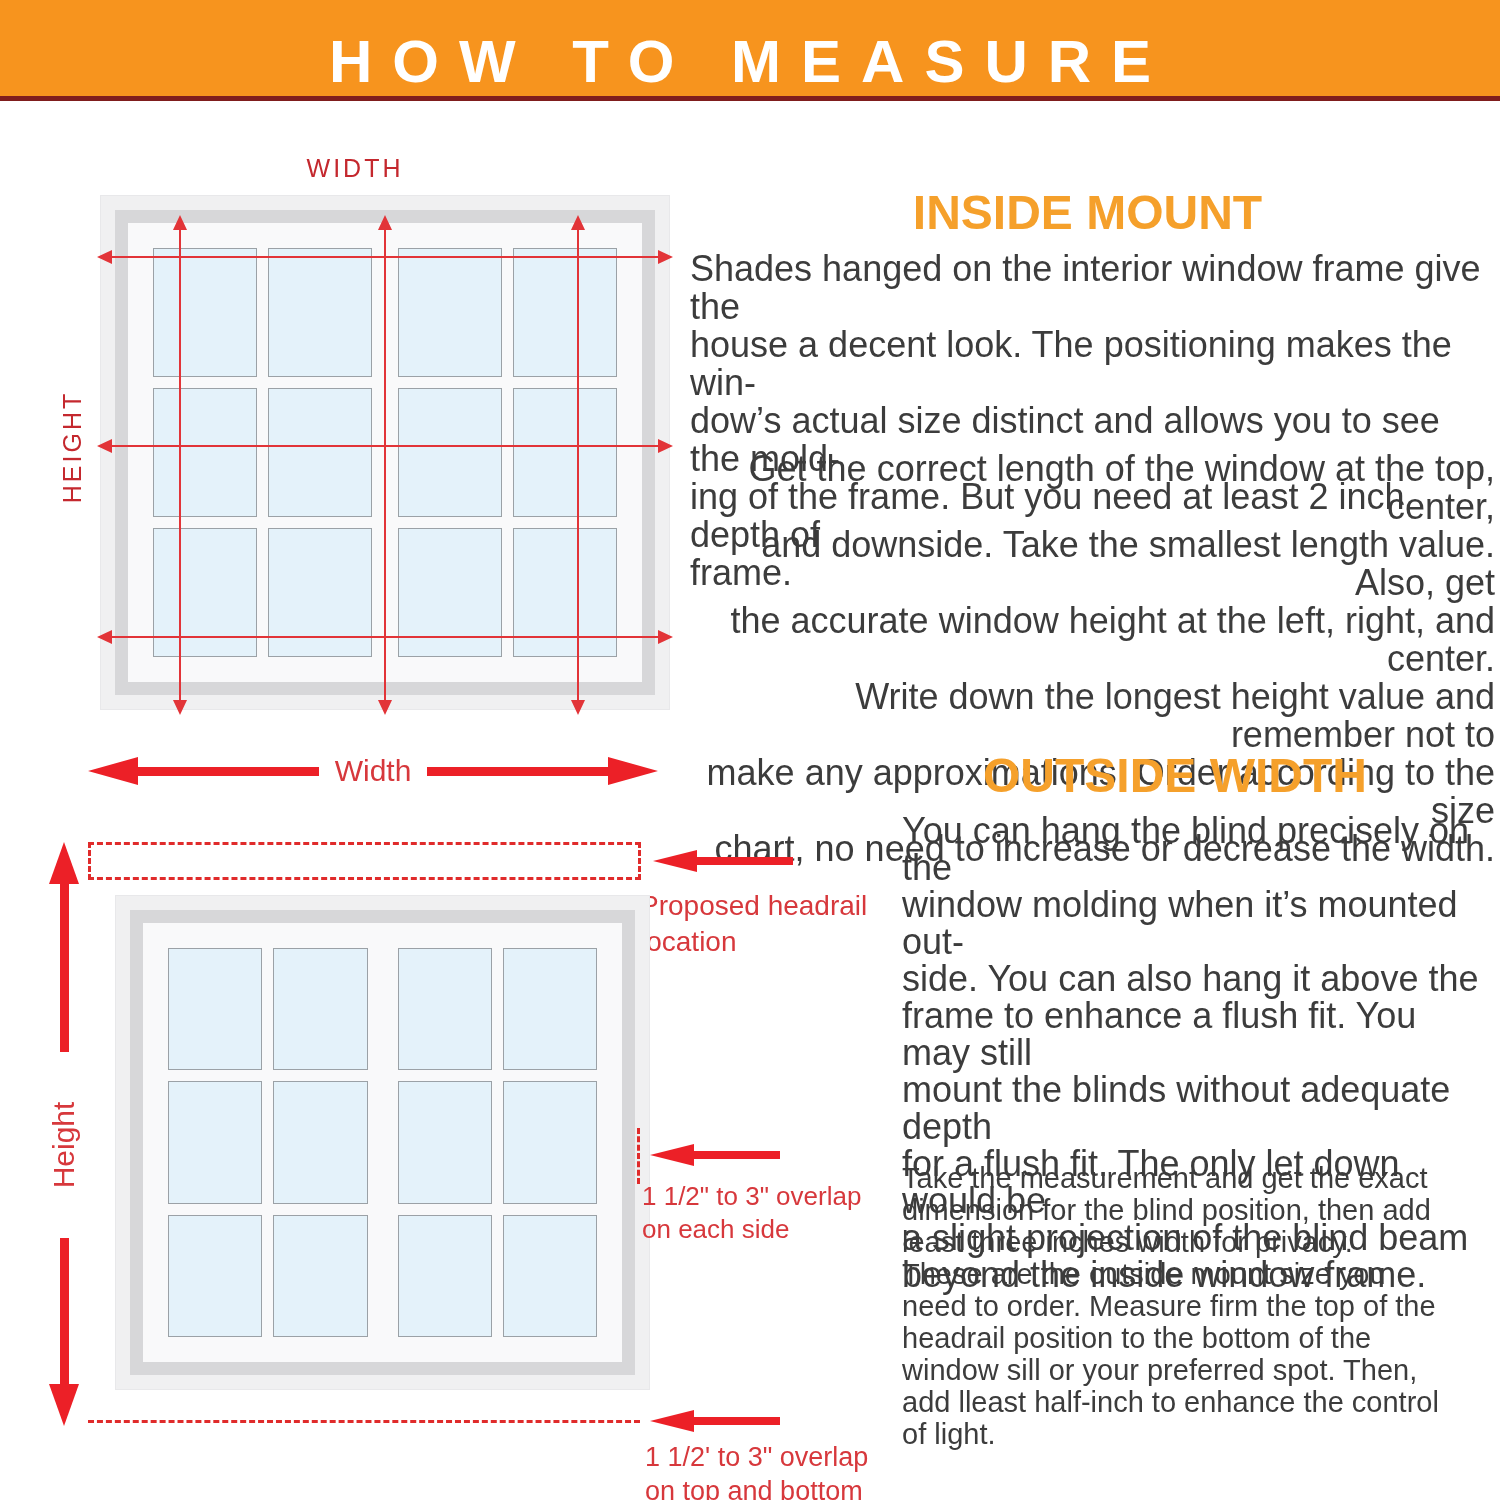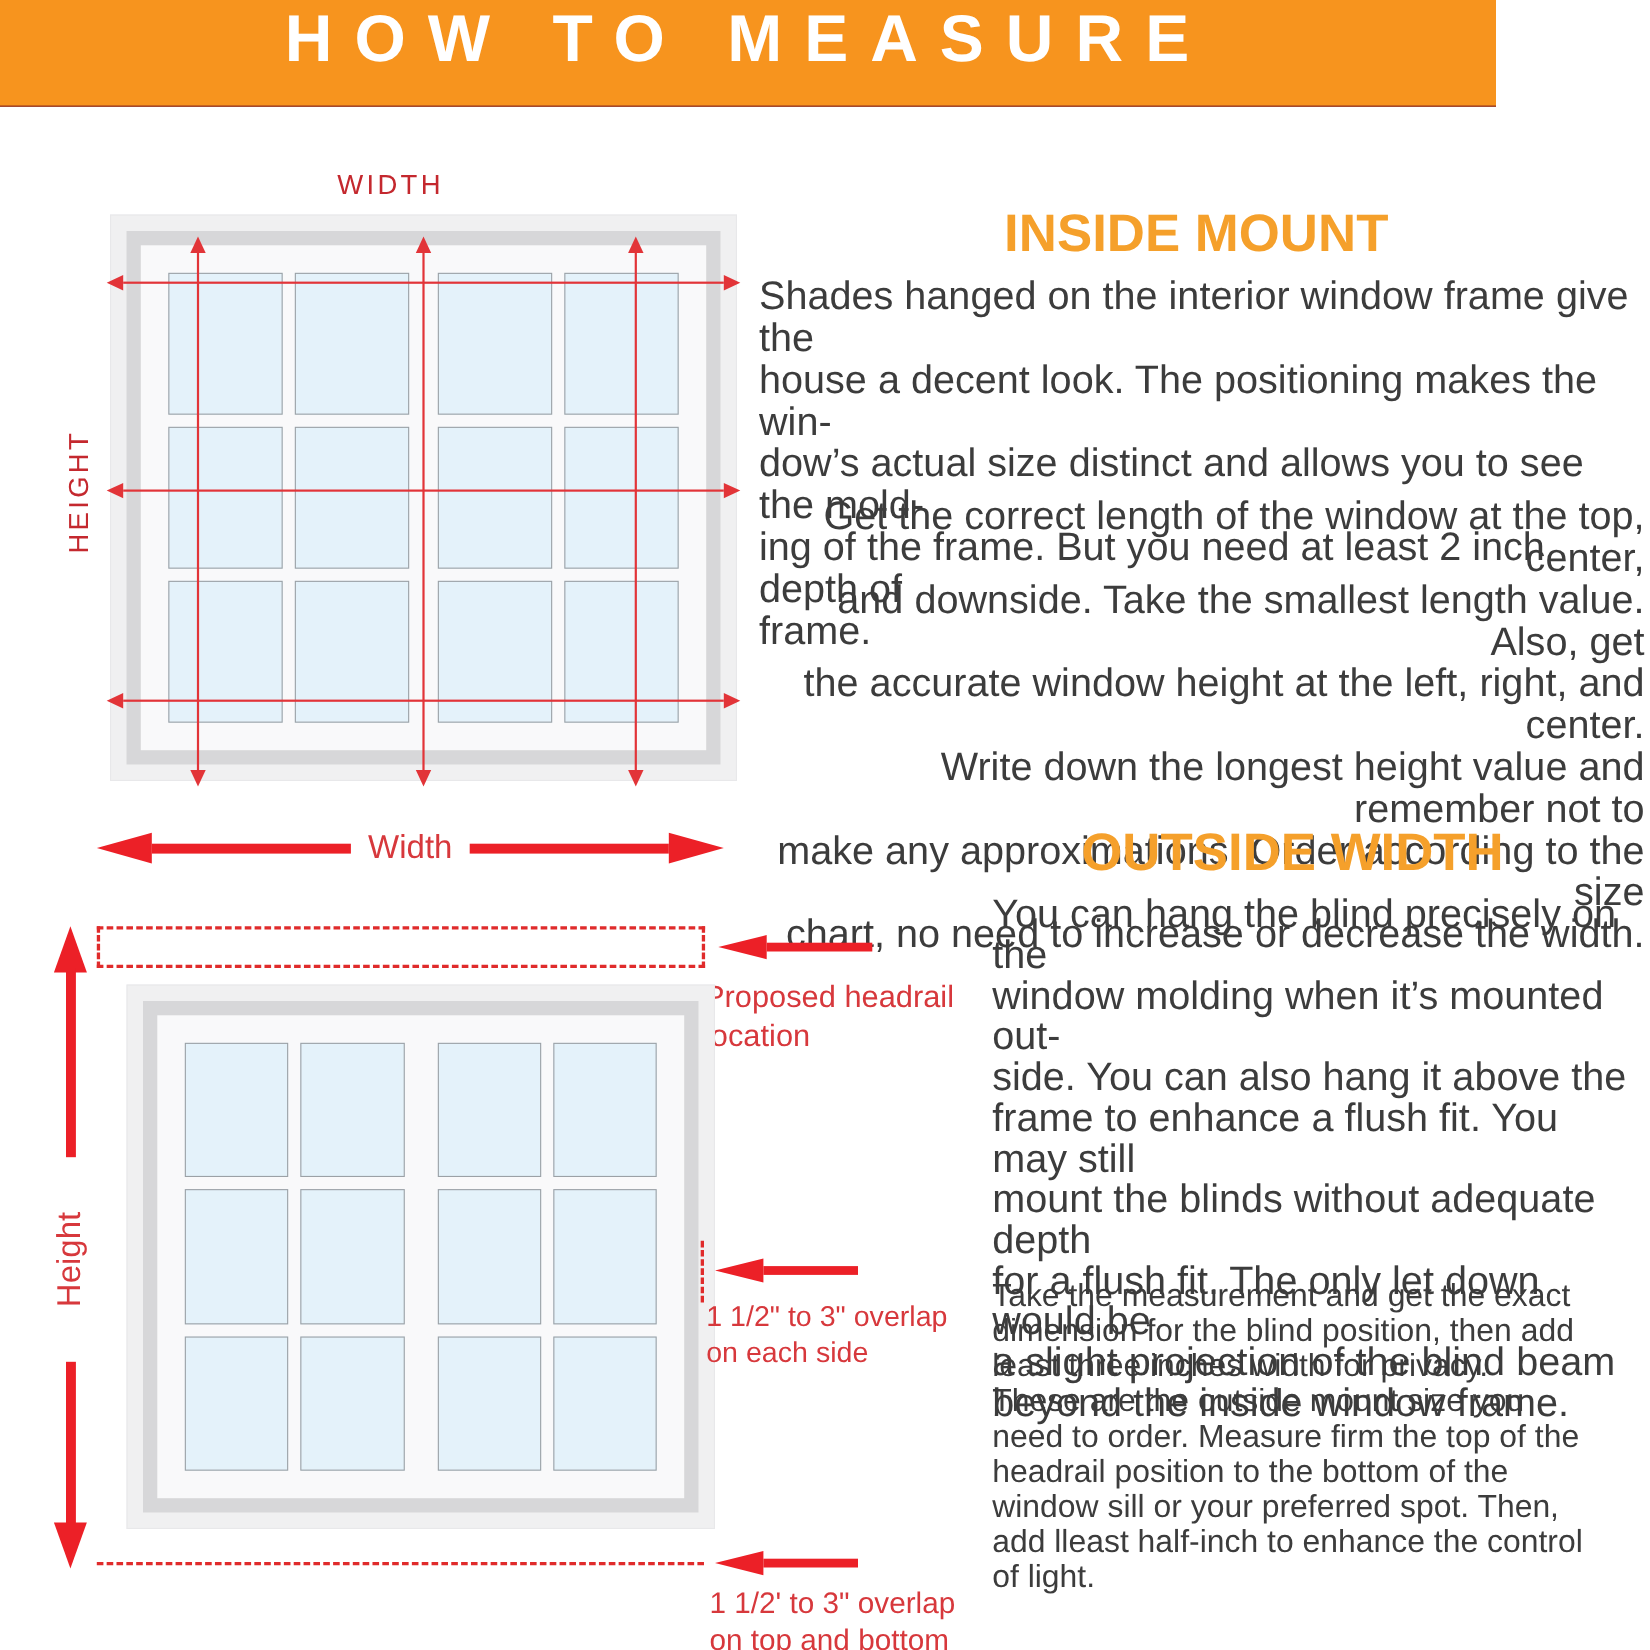--- a/index.html
+++ b/index.html
@@ -17,22 +17,22 @@
     --g2:#D7D7D9;
     --g3:#F9F9FA;
   }
   html,body{margin:0;padding:0;background:#fff;}
   #stage{
     position:relative;width:1500px;height:1500px;background:#fff;overflow:hidden;
     font-family:"Liberation Sans","DejaVu Sans",sans-serif;
   }
   
   .banner{
-    position:absolute;left:0;top:0;width:1360px;height:96px;background:var(--orange);
-    display:flex;align-items:flex-start;justify-content:center;border-bottom:1px solid #7f1d1d;
+    position:absolute;left:0;top:0;width:1500px;height:96px;background:var(--orange);
+    display:flex;align-items:flex-end;justify-content:center;border-bottom:5px solid #7f1d1d;
   }
   .banner-title{
     color:#fff;font-size:60px;font-weight:700;letter-spacing:20px;white-space:nowrap;
   }
   
   .para{
     position:absolute;color:var(--body);font-size:36px;line-height:38px;white-space:pre-line;
   }
   .section-heading{
     position:absolute;color:var(--orange2);font-weight:700;font-size:48px;text-align:center;letter-spacing:0px;

